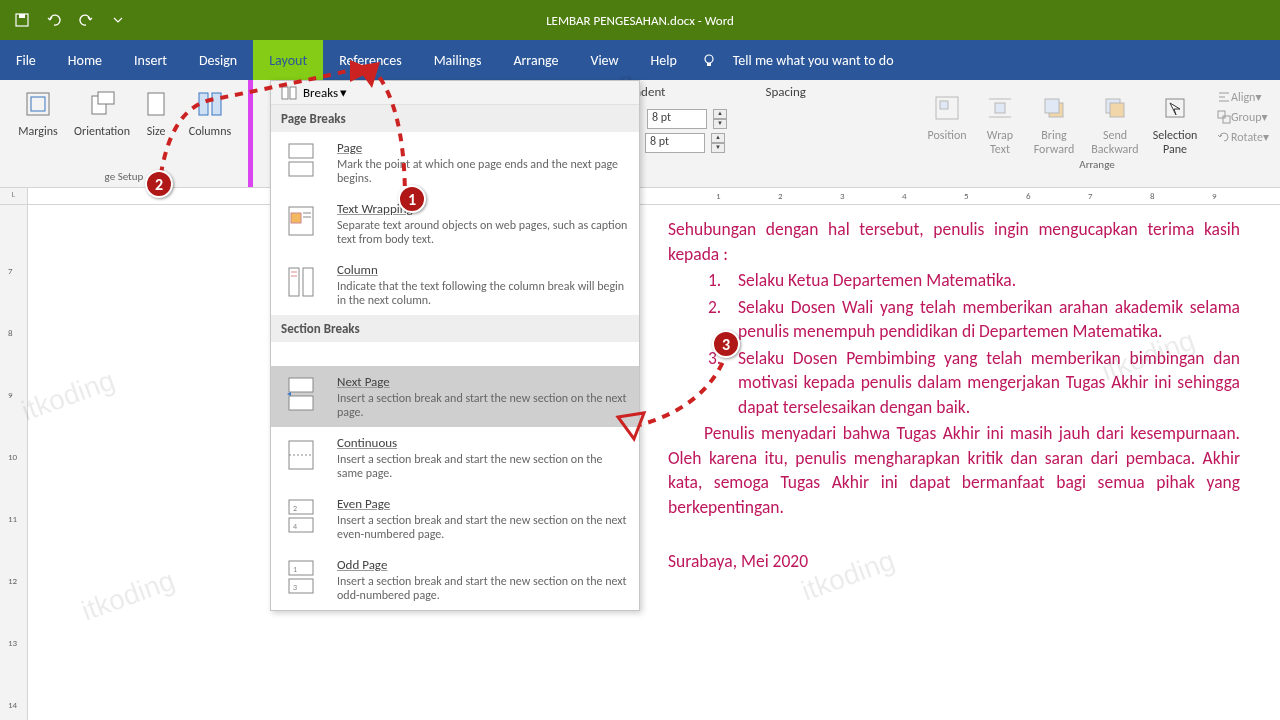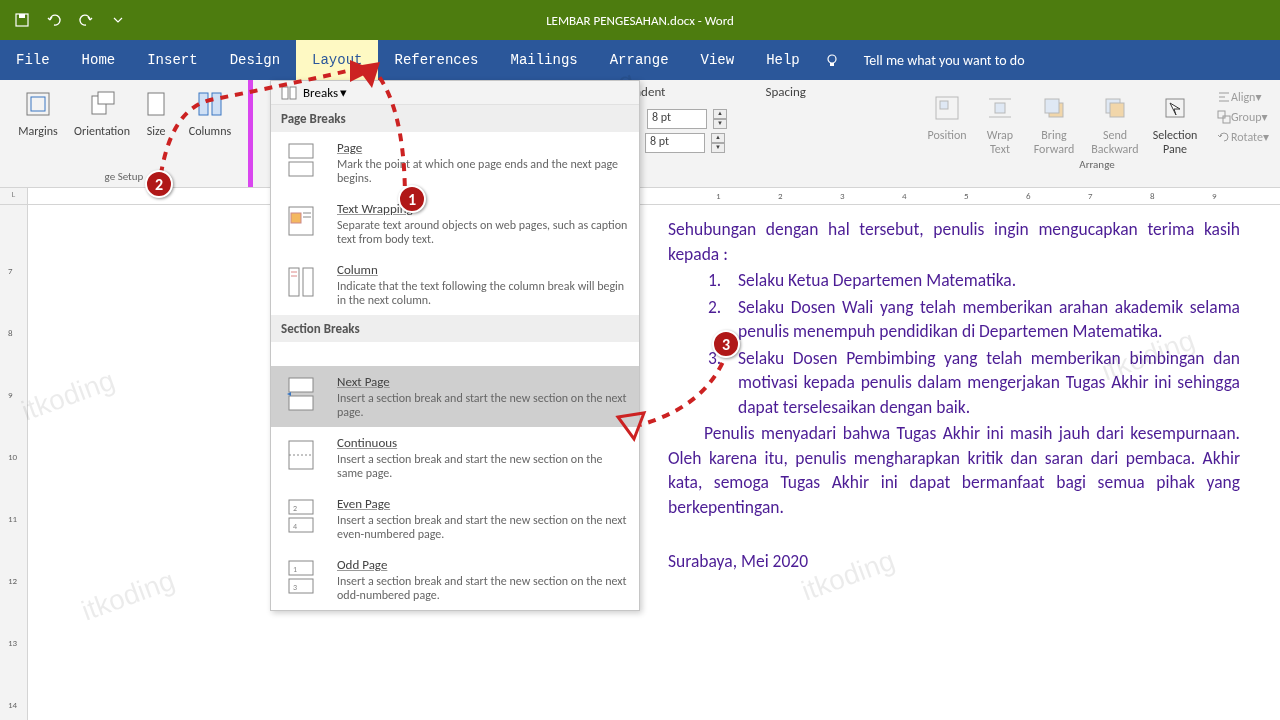--- a/index.html
+++ b/index.html
@@ -4,23 +4,23 @@
 <style>
 * { margin: 0; padding: 0; box-sizing: border-box; font-family: "Segoe UI", Calibri, sans-serif; }
 body { width: 1280px; height: 720px; overflow: hidden; background: #fff; position: relative; }
 
 .titlebar { height: 40px; background: #4d7c0f; display: flex; align-items: center; }
 .qat { display: flex; align-items: center; gap: 4px; padding: 0 8px; }
 .qat-btn { width: 28px; height: 28px; display: flex; align-items: center; justify-content: center; color: #fff; cursor: pointer; }
 .title-text { color: #fff; font-size: 13px; position: absolute; left: 50%; transform: translateX(-50%); }
 
 .menubar { height: 40px; background: #2b579a; display: flex; align-items: center; }
-.menu-tab { padding: 0 16px; height: 100%; display: flex; align-items: center; color: #fff; font-size: 14px; cursor: pointer; font-family: Liberation Mono, monospace; }
-.menu-tab.active { background: #fef9c3; color: #2b579a; }
-.tellme { display: flex; align-items: center; color: #fff; font-size: 14px; margin-left: 8px; gap: 24px; }
+.menu-tab { padding: 0 16px; height: 100%; display: flex; align-items: center; color: #fff; font-size: 14px; cursor: pointer; }
+.menu-tab.active { background: #84cc16; color: #2b579a; }
+.tellme { display: flex; align-items: center; color: #fff; font-size: 14px; margin-left: 8px; gap: 16px; }
 
 .ribbon { height: 108px; background: #f3f3f3; border-bottom: 1px solid #d4d4d4; display: flex; position: relative; }
 .ribbon-group { border-right: 5px solid #d946ef; padding: 4px 8px 0 8px; display: flex; flex-direction: column; }
 .ribbon-group-items { display: flex; gap: 4px; flex: 1; }
 .ribbon-group-label { text-align: center; font-size: 11px; color: #666; padding: 2px 0 4px 0; }
 .big-btn { display: flex; flex-direction: column; align-items: center; justify-content: flex-start; width: 60px; padding-top: 4px; cursor: pointer; }
 .big-btn .icon-slot { width: 32px; height: 32px; display: flex; align-items: center; justify-content: center; }
 .big-btn .label { font-size: 12px; color: #444; text-align: center; margin-top: 4px; }
 
 .breaks-dropdown { position: absolute; left: 270px; top: 0; width: 370px; background: #fff; border: 1px solid #c6c6c6; box-shadow: 2px 2px 6px rgba(0,0,0,.2); z-index: 20; }
@@ -43,21 +43,21 @@
 
 .ruler-area { display: flex; height: 17px; background: #fff; border-bottom: 1px solid #d4d4d4;}
 .ruler-corner { width: 28px; background: #f3f3f3; border-right: 1px solid #d4d4d4; font-size: 9px; color: #888; text-align: center;}
 .ruler-h { flex: 1; position: relative; background: #fff; font-size: 9px; color: #666; overflow: hidden;}
 .ruler-h span { position: absolute; top: 2px; }
 
 .workspace { display: flex; position: absolute; top: 205px; bottom: 0; left: 0; right: 0;}
 .ruler-v { width: 28px; background: #f3f3f3; border-right: 1px solid #d4d4d4; position: relative; font-size: 9px; color: #666;}
 .ruler-v span { position: absolute; left: 8px; }
 .doc-area { flex: 1; background: #fff; padding: 20px 20px 0 0; overflow: hidden; position: relative;}
-.page-content { position: absolute; left: 640px; right: 40px; top: 12px; font-family: "Times New Roman", serif; font-size: 17.5px; color: #4c1d95; line-height: 1.4; }
+.page-content { position: absolute; left: 640px; right: 40px; top: 12px; font-family: "Times New Roman", serif; font-size: 17.5px; color: #be185d; line-height: 1.4; }
 .page-content p { margin-bottom: 2px; text-align: justify;}
 .ol { margin-left: 40px; }
 .ol .li { display: flex; margin-bottom: 2px;}
 .ol .num { width: 30px; flex-shrink: 0;}
 .ol .txt { flex: 1; text-align: justify;}
 .indent { text-indent: 36px; }
 .sig { text-align: right; margin-top: 30px;}
 
 .callout { position: absolute; width: 28px; height: 28px; background: #b01818; border: 2px solid #fff; border-radius: 50%; color: #fff; font-weight: 700; font-size: 16px; display: flex; align-items: center; justify-content: center; z-index: 40; box-shadow: 1px 1px 3px rgba(0,0,0,.4);}
 svg.annot { position: absolute; z-index: 35; pointer-events: none; }

